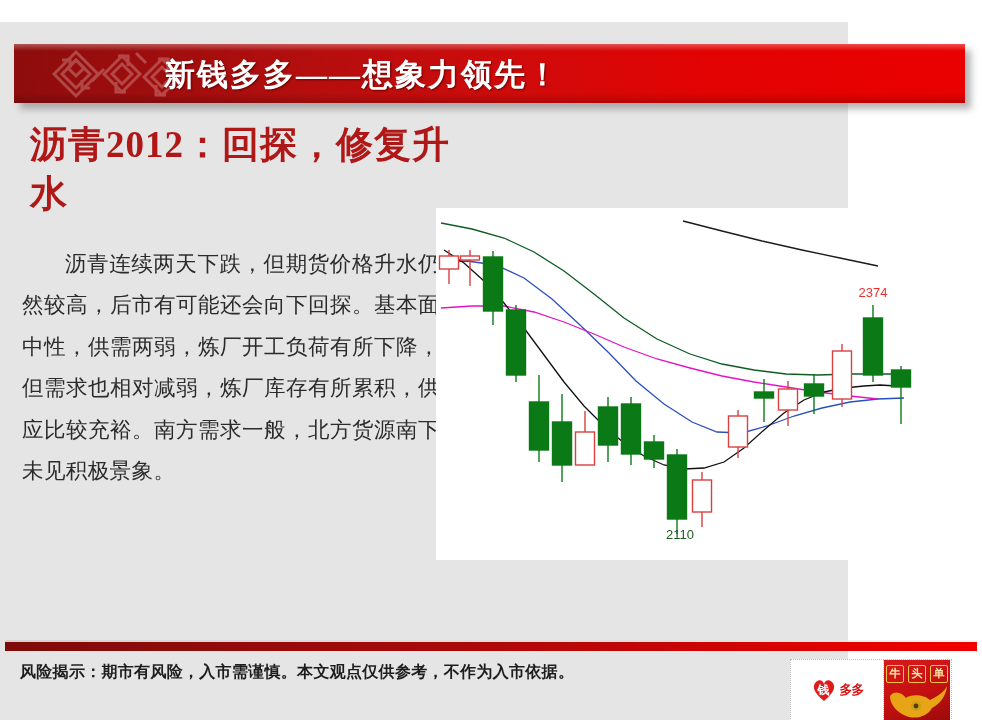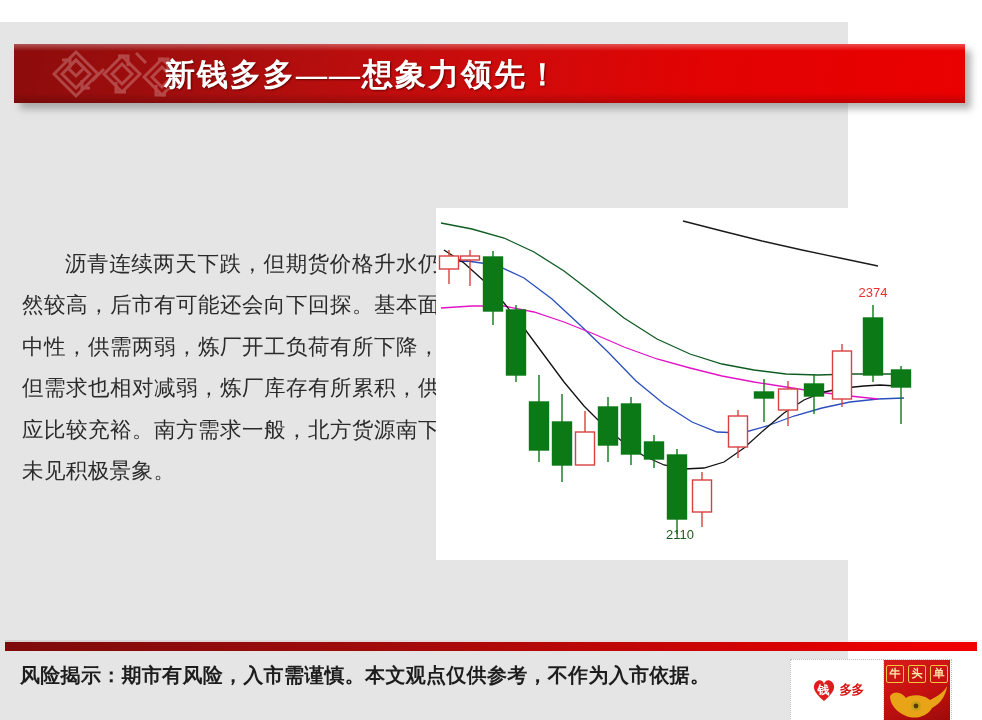--- a/index.html
+++ b/index.html
@@ -70,21 +70,21 @@
   }
   .divider-top{
     position:absolute;left:5px;top:618px;width:972px;height:2px;
     background:linear-gradient(90deg,#c9bcbc 0%,#ded2d2 40%,#f0e8e8 100%);
     opacity:.5;
   }
 
   
   .disclaimer{
     position:absolute;left:20px;top:640px;width:740px;
-    color:#1d1d1d;font-size:20px;font-weight:bold;
+    color:#1d1d1d;font-size:16px;font-weight:bold;
     font-family:"Liberation Serif", serif;
     letter-spacing:.3px;
     white-space:nowrap;
   }
   .logo-wrap{
     position:absolute;left:790px;top:637px;width:160px;height:62px;
     display:flex;border:1px dotted #bbb;background:#fff;
   }
   .logo-left{
     position:relative;width:92px;height:60px;background:#fff;
@@ -144,20 +144,21 @@
         <path d="M120 30 L130 20 L140 30 L130 40 Z"></path>
         <path d="M126 12 L136 12 L136 22"></path>
         <path d="M134 48 L124 48 L124 38"></path>
         <path d="M104 6 L114 16"></path>
         <path d="M60 34 L72 22"></path>
       </g>
     </svg>
     <div class="banner-title">新钱多多——想象力领先！</div>
   </div>
 
+  <div class="slide-title">沥青2012：回探，修复升水</div>
 
   <div class="body-text">沥青连续两天下跌，但期货价格升水仍然较高，后市有可能还会向下回探。基本面中性，供需两弱，炼厂开工负荷有所下降，但需求也相对减弱，炼厂库存有所累积，供应比较充裕。南方需求一般，北方货源南下未见积极景象。</div>
 
   <div class="chart">
     <svg id="chart-svg" width="548" height="352" viewBox="424 186 548 352">
       <g id="ma-layer">
           <polyline points="429,201 460,207 492,216 522,230 552,249 582,272 612,296 645,317 678,332 710,342 742,348 774,352 806,353 838,352 866,352 890,352" fill="none" stroke="#0f5c22" stroke-width="1.3"></polyline>
           <polyline points="429,240 455,239 484,243 512,256 540,277 568,303 596,330 624,359 652,382 680,400 705,410 730,411 755,404 782,394 810,386 838,380 866,377 892,376" fill="none" stroke="#2a4fbd" stroke-width="1.3"></polyline>
           <polyline points="429,286 460,284 492,284 522,290 552,300 582,312 612,325 645,337 678,346 710,354 742,360 774,365 806,370 838,374 866,377" fill="none" stroke="#e213c6" stroke-width="1.3"></polyline>
           <polyline points="432,228 452,241 472,259 492,281 512,306 532,333 552,360 572,384 592,404 612,421 632,434 652,443 672,447 692,446 712,440 732,426 752,408 772,391 792,378 812,370 832,366 852,364 868,363 884,364" fill="none" stroke="#111111" stroke-width="1.3"></polyline>

